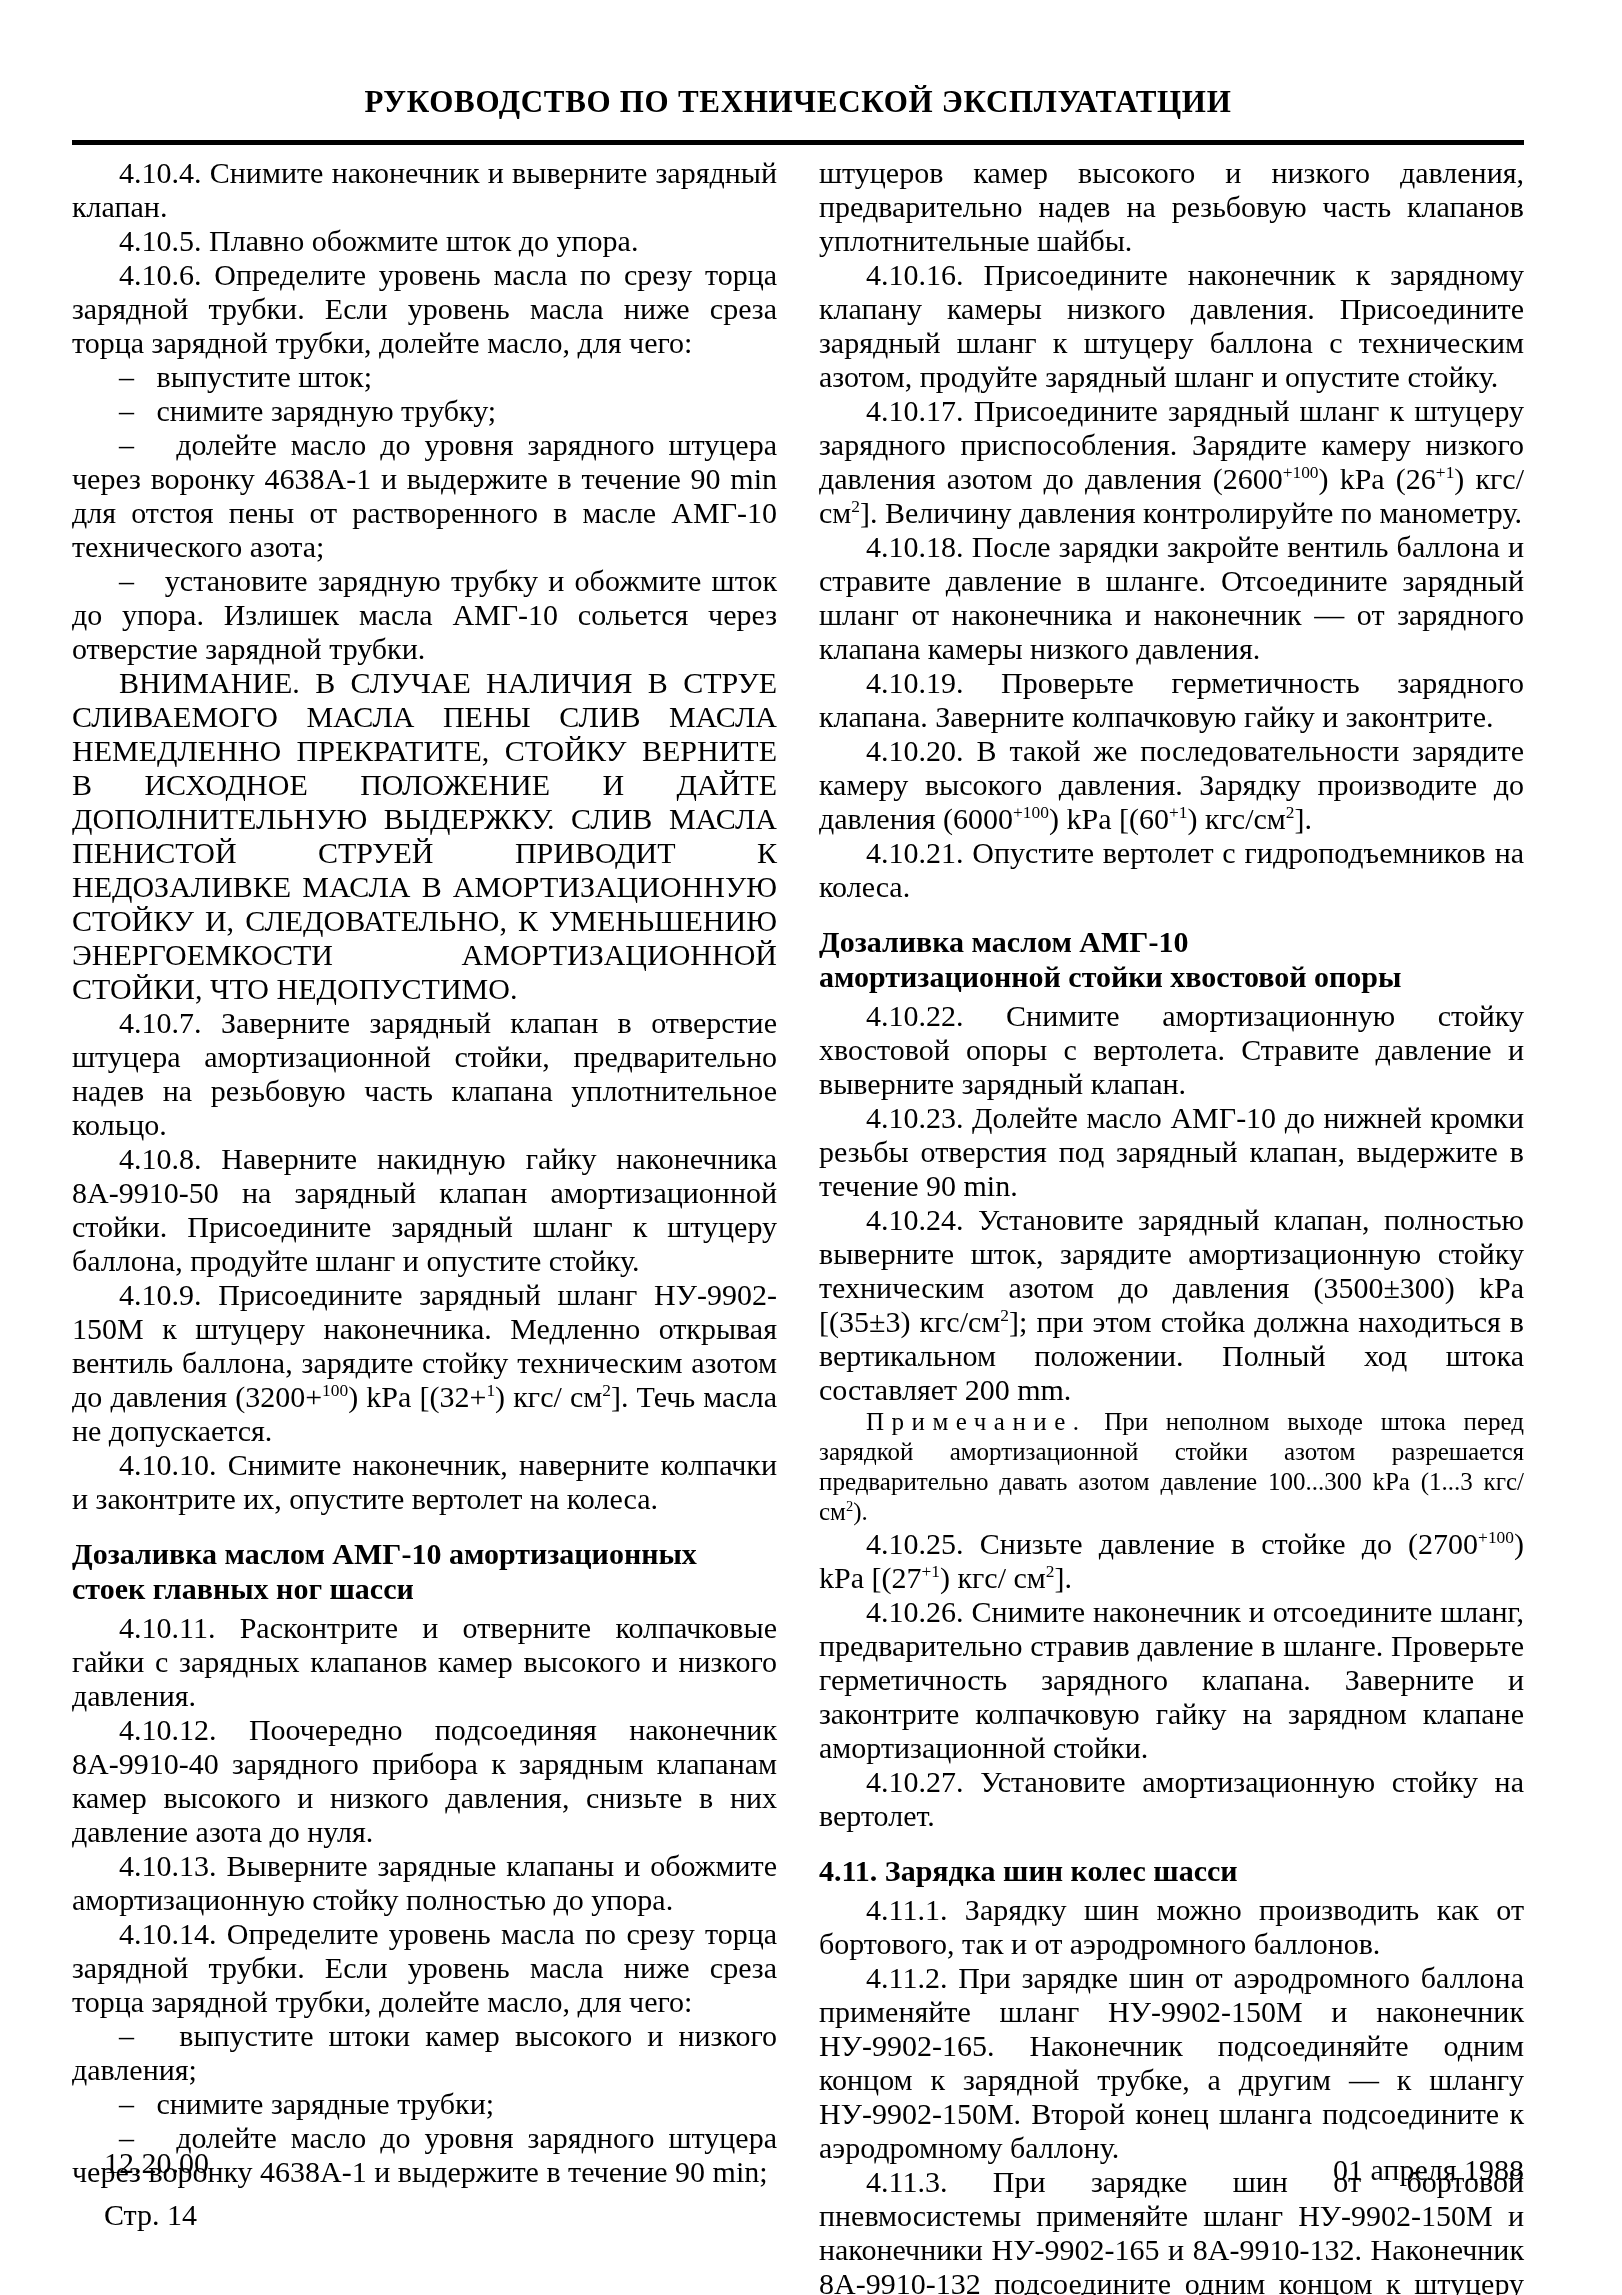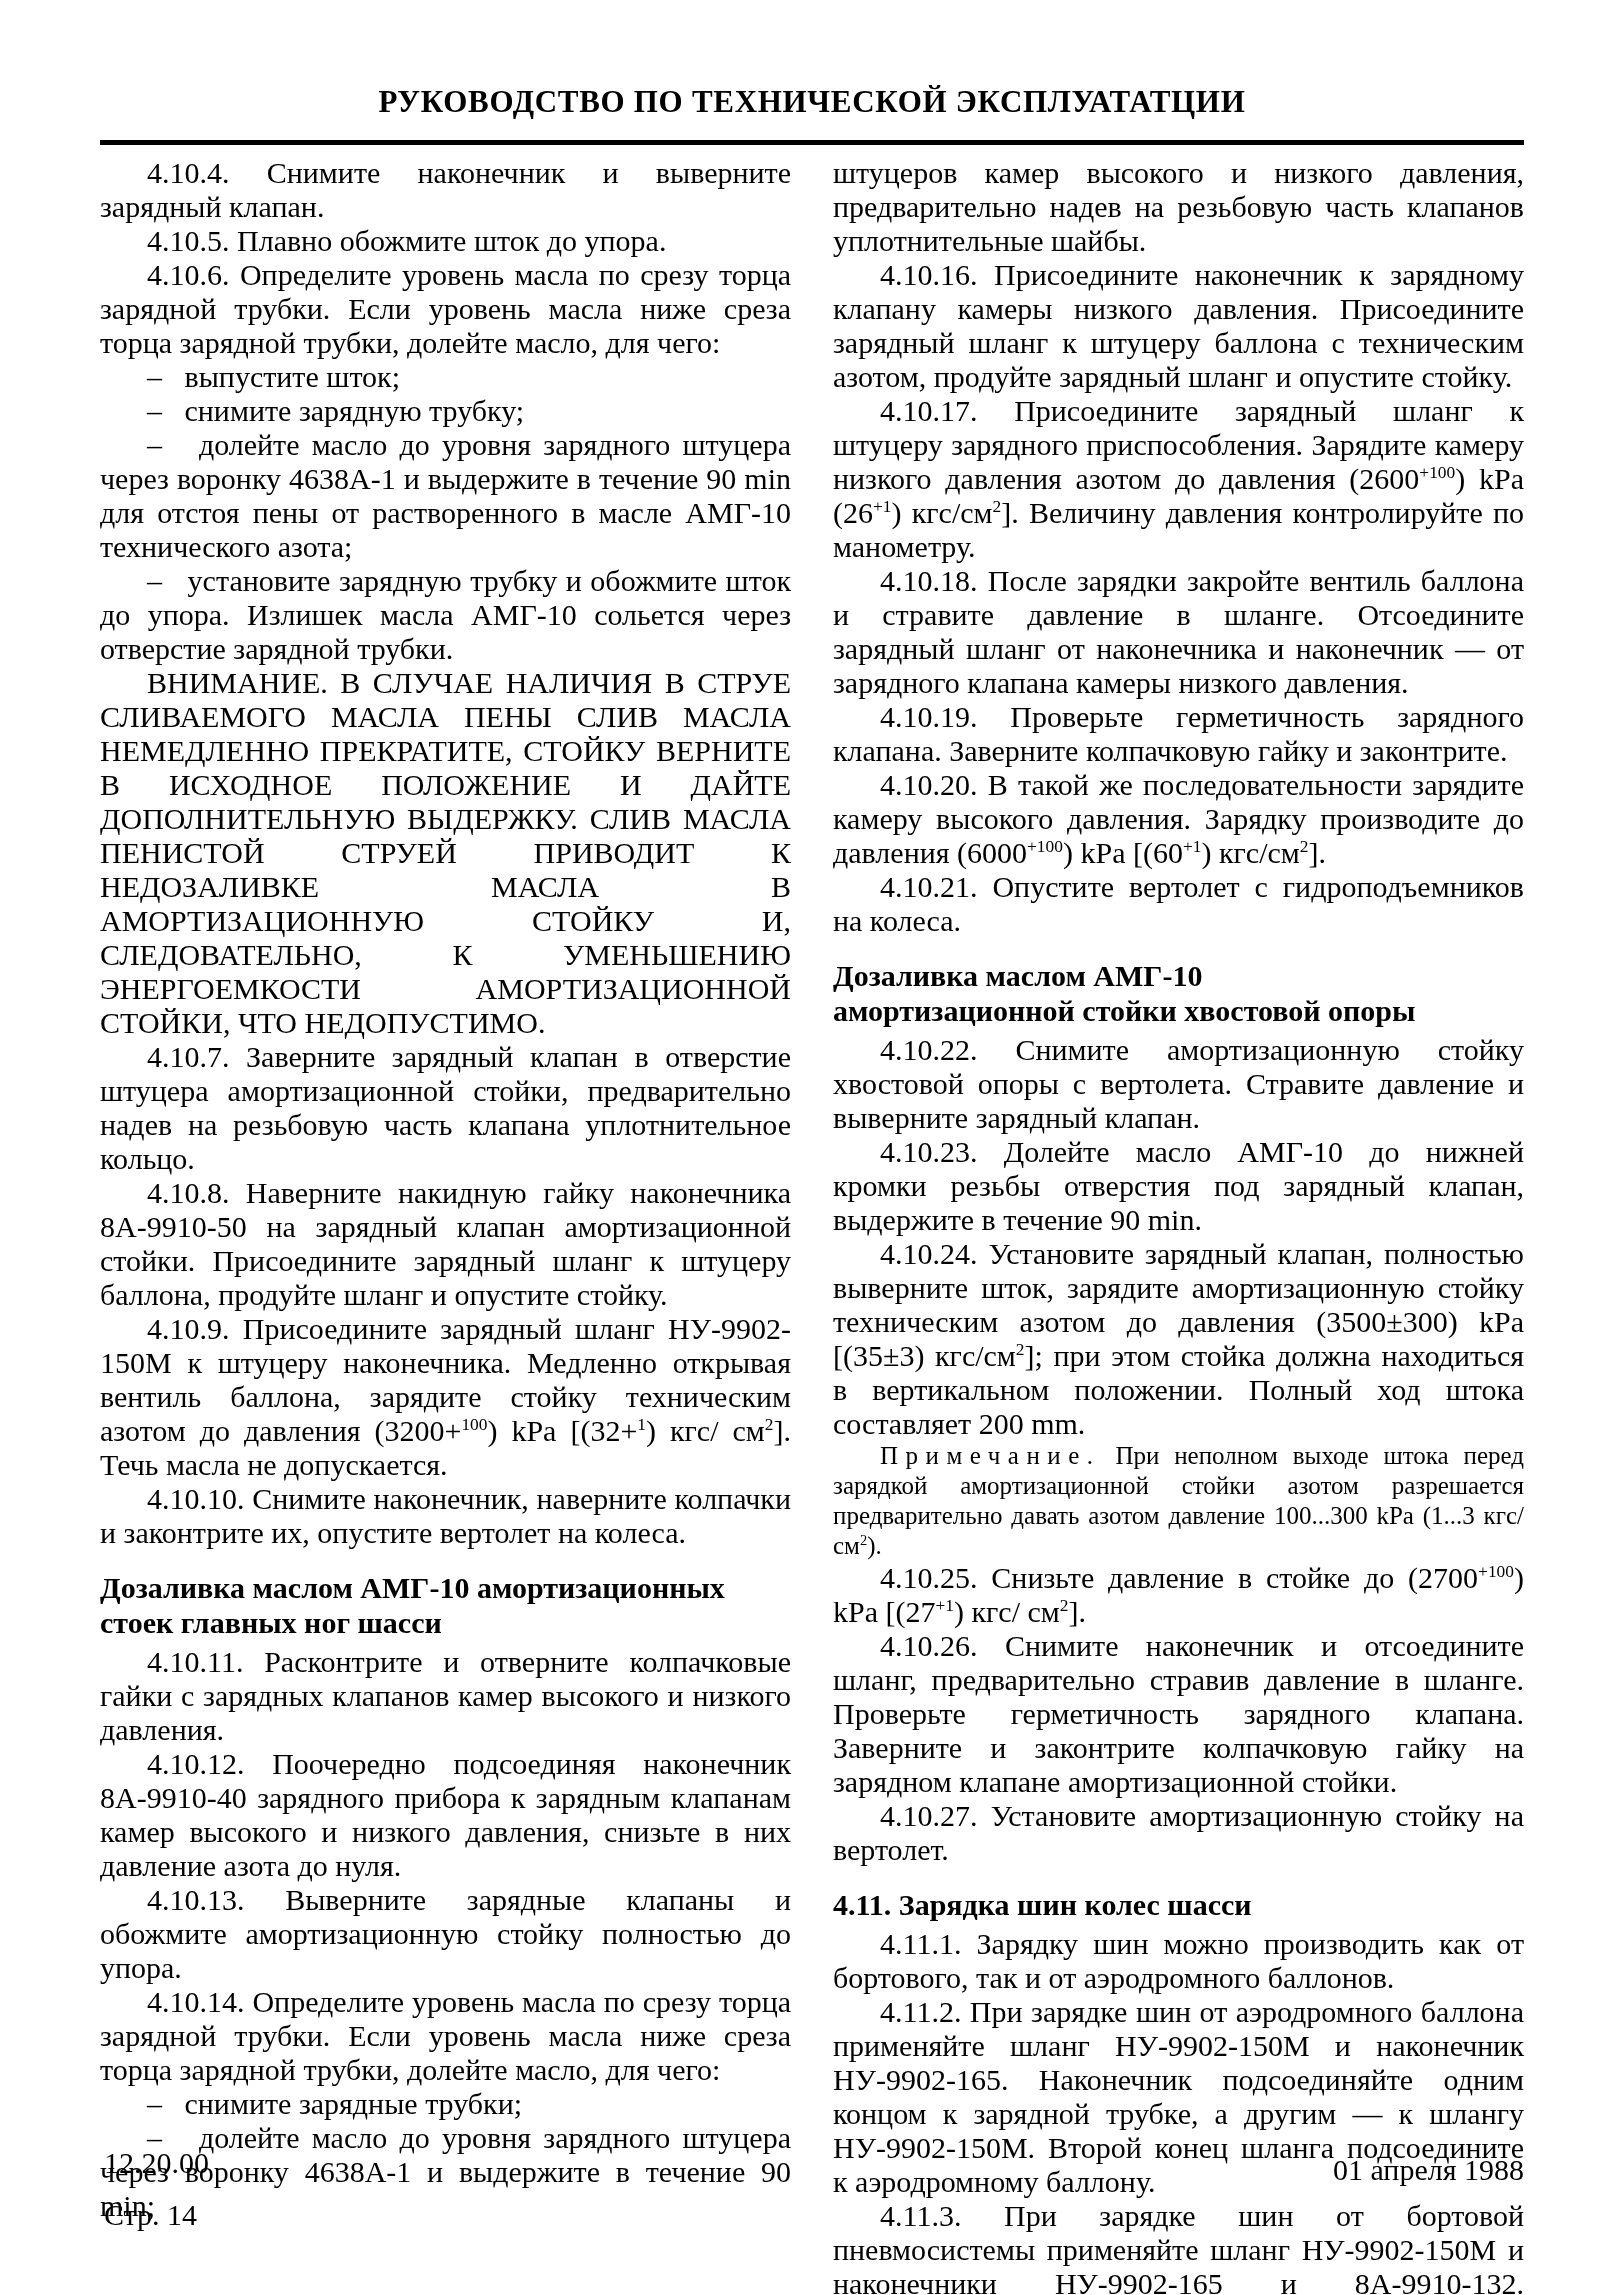--- a/index.html
+++ b/index.html
@@ -1,20 +1,20 @@
 <!DOCTYPE html>
 <html style="font-size:10.5px"><head>
 <meta charset="utf-8">
 <title>Document</title>
 <style>
   *{box-sizing:border-box}
   html,body{margin:0;padding:0}
   body{width:1622px;height:2295px;background:#ffffff;color:#000000;
        font-family:"Liberation Serif","DejaVu Serif",serif;position:relative;overflow:hidden}
-  .page{position:absolute;inset:0;padding:84px 98px 0 100px}
+  .page{position:absolute;inset:0;padding:84px 98px 0 72px}
   .doc-title{text-align:center;font-size:31px;font-weight:bold;letter-spacing:0.7px;margin:0;
              font-family:"Liberation Serif","DejaVu Serif",serif}
   .rule{border:none;border-top:5.9px solid #000;margin:19.6px 0 0 0}
   .columns{display:flex;gap:42px;margin-top:11.8px}
   .col{width:calc(50% - 21px);font-size:30px;line-height:34px;text-align:justify}
   .para{margin:0;text-indent:47px}
   .para.cont{text-indent:0}
   .sect{font-size:30px;line-height:35px;font-weight:bold;
         margin:19.6px 0 5.2px 0;text-indent:0}
   .note{margin:0;text-indent:47px;font-size:25px;line-height:30px;text-align:justify}
@@ -42,20 +42,21 @@
         <p class="para"><span class="b">ВНИМАНИЕ.</span><span> В СЛУЧАЕ НАЛИЧИЯ В СТРУЕ СЛИВАЕМОГО МАСЛА ПЕНЫ СЛИВ МАСЛА НЕМЕДЛЕННО ПРЕКРАТИТЕ, СТОЙКУ ВЕРНИТЕ В ИСХОДНОЕ ПОЛОЖЕНИЕ И ДАЙТЕ ДОПОЛНИТЕЛЬНУЮ ВЫДЕРЖКУ. СЛИВ МАСЛА ПЕНИСТОЙ СТРУЕЙ ПРИВОДИТ К НЕДОЗАЛИВКЕ МАСЛА В АМОРТИЗАЦИОННУЮ СТОЙКУ И, СЛЕДОВАТЕЛЬНО, К УМЕНЬШЕНИЮ ЭНЕРГОЕМКОСТИ АМОРТИЗАЦИОННОЙ СТОЙКИ, ЧТО НЕДОПУСТИМО.</span></p>
         <p class="para"><span>4.10.7. Заверните зарядный клапан в отверстие штуцера амортизационной стойки, предварительно надев на резьбовую часть клапана уплотнительное кольцо.</span></p>
         <p class="para"><span>4.10.8. Наверните накидную гайку наконечника 8А-9910-50 на зарядный клапан амортизационной стойки. Присоедините зарядный шланг к штуцеру баллона, продуйте шланг и опустите стойку.</span></p>
         <p class="para"><span>4.10.9. Присоедините зарядный шланг НУ-9902-150М к штуцеру наконечника. Медленно открывая вентиль баллона, зарядите стойку техническим азотом до давления (3200+</span><sup>100</sup><span>) kPa [(32+</span><sup>1</sup><span>) кгс/ см</span><sup>2</sup><span>]. Течь масла не допускается.</span></p>
         <p class="para"><span>4.10.10. Снимите наконечник, наверните колпачки и законтрите их, опустите вертолет на колеса.</span></p>
         <h3 class="sect">Дозаливка маслом АМГ-10 амортизационных<br>стоек главных ног шасси</h3>
         <p class="para"><span>4.10.11. Расконтрите и отверните колпачковые гайки с зарядных клапанов камер высокого и низкого давления.</span></p>
         <p class="para"><span>4.10.12. Поочередно подсоединяя наконечник 8А-9910-40 зарядного прибора к зарядным клапанам камер высокого и низкого давления, снизьте в них давление азота до нуля.</span></p>
         <p class="para"><span>4.10.13. Выверните зарядные клапаны и обожмите амортизационную стойку полностью до упора.</span></p>
         <p class="para"><span>4.10.14. Определите уровень масла по срезу торца зарядной трубки. Если уровень масла ниже среза торца зарядной трубки, долейте масло, для чего:</span></p>
+        <p class="para"><span>–&nbsp;&nbsp;&nbsp;выпустите штоки камер высокого и низкого давления;</span></p>
         <p class="para"><span>–&nbsp;&nbsp;&nbsp;снимите зарядные трубки;</span></p>
         <p class="para"><span>–&nbsp;&nbsp;&nbsp;долейте масло до уровня зарядного штуцера через воронку 4638А-1 и выдержите в течение 90 min;</span></p>
       </div>
     <div class="col">
         <p class="para cont"><span>штуцеров камер высокого и низкого давления, предварительно надев на резьбовую часть клапанов уплотнительные шайбы.</span></p>
         <p class="para"><span>4.10.16. Присоедините наконечник к зарядному клапану камеры низкого давления. Присоедините зарядный шланг к штуцеру баллона с техническим азотом, продуйте зарядный шланг и опустите стойку.</span></p>
         <p class="para"><span>4.10.17. Присоедините зарядный шланг к штуцеру зарядного приспособления. Зарядите камеру низкого давления азотом до давления (2600</span><sup>+100</sup><span>) kPa (26</span><sup>+1</sup><span>) кгс/см</span><sup>2</sup><span>]. Величину давления контролируйте по манометру.</span></p>
         <p class="para"><span>4.10.18. После зарядки закройте вентиль баллона и стравите давление в шланге. Отсоедините зарядный шланг от наконечника и наконечник — от зарядного клапана камеры низкого давления.</span></p>
         <p class="para"><span>4.10.19. Проверьте герметичность зарядного клапана. Заверните колпачковую гайку и законтрите.</span></p>
         <p class="para"><span>4.10.20. В такой же последовательности зарядите камеру высокого давления. Зарядку производите до давления (6000</span><sup>+100</sup><span>) kPa [(60</span><sup>+1</sup><span>) кгс/см</span><sup>2</sup><span>].</span></p>

